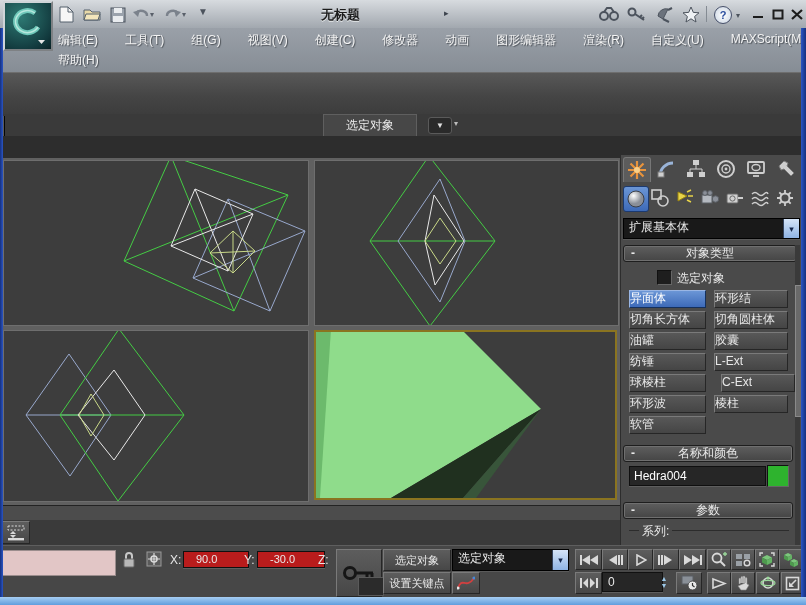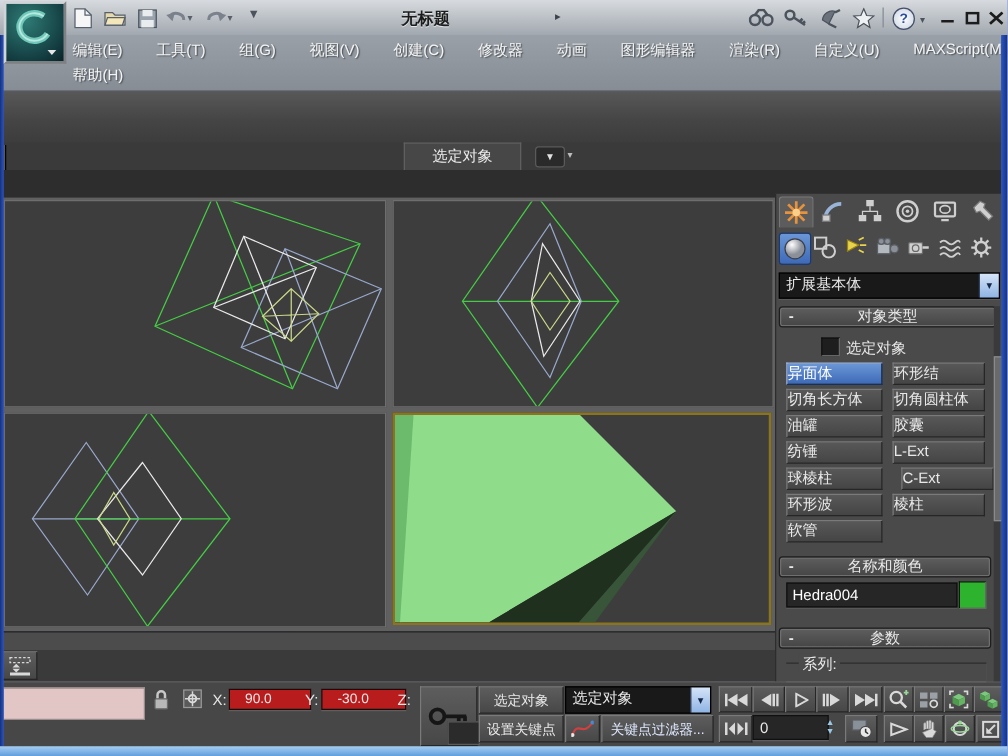--- a/index.html
+++ b/index.html
@@ -503,23 +503,20 @@
     <span class="ddtext">选定对象</span>
     <span class="vbtn">▾</span>
   </div>
   <div class="p sbtn" style="left:452px;top:26px;width:26px;height:20px">
     <svg width="18" height="14" viewBox="0 0 18 14">
         <path d="M1,12C5,0 9,14 17,2" fill="none" stroke="#d04040" stroke-width="1.8"></path>
         <circle cx="1" cy="12" r="1.6" fill="#e8e8e8"></circle>
         <circle cx="17" cy="2" r="1.6" fill="#4888d8"></circle>
       </svg>
   </div>
-  <div class="p sbtn" style="left:481px;top:26px;width:88px;height:20px">
-      <span style="color:#dfe8ff;font-size:11px">关键点过滤器...</span>
-    </div>
 
   <div class="p sbtn pbico" style="left:575px;top:3px;width:25px;height:19px">
     <svg width="20" height="12" viewBox="0 0 20 12">
         <rect x="1" y="1" width="2" height="10" fill="#d9d9d9"></rect>
         <polygon points="11,1 3,6 11,11" fill="#d9d9d9"></polygon>
         <polygon points="19,1 11,6 19,11" fill="#d9d9d9"></polygon>
       </svg>
   </div>
   <div class="p sbtn pbico" style="left:602px;top:3px;width:24px;height:19px">
     <svg width="16" height="12" viewBox="0 0 16 12">

